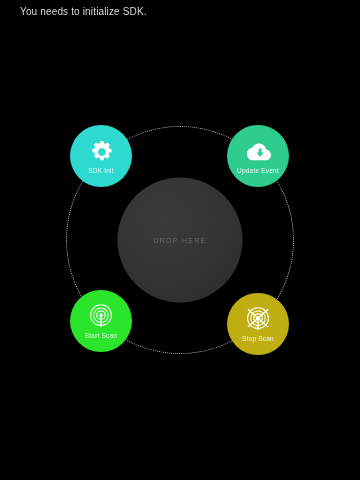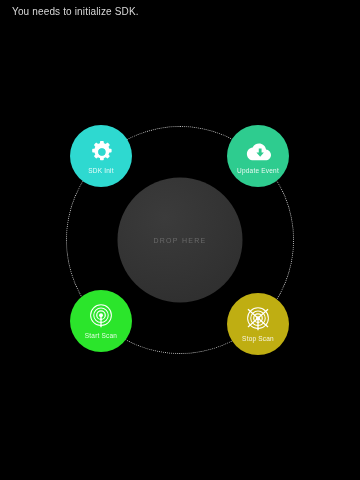--- a/index.html
+++ b/index.html
@@ -20,21 +20,21 @@
 
   
   .status-bar {
     position: absolute;
     top: 0;
     left: 0;
     width: 350px;
     height: 24px;
     display: flex;
     align-items: center;
-    padding-left: 12px;
+    padding-left: 20px;
   }
 
   .status-text {
     font-size: 10px;
     color: #d8d8d8;
     letter-spacing: 0.15px;
     line-height: 12px;
     white-space: nowrap;
   }
 

